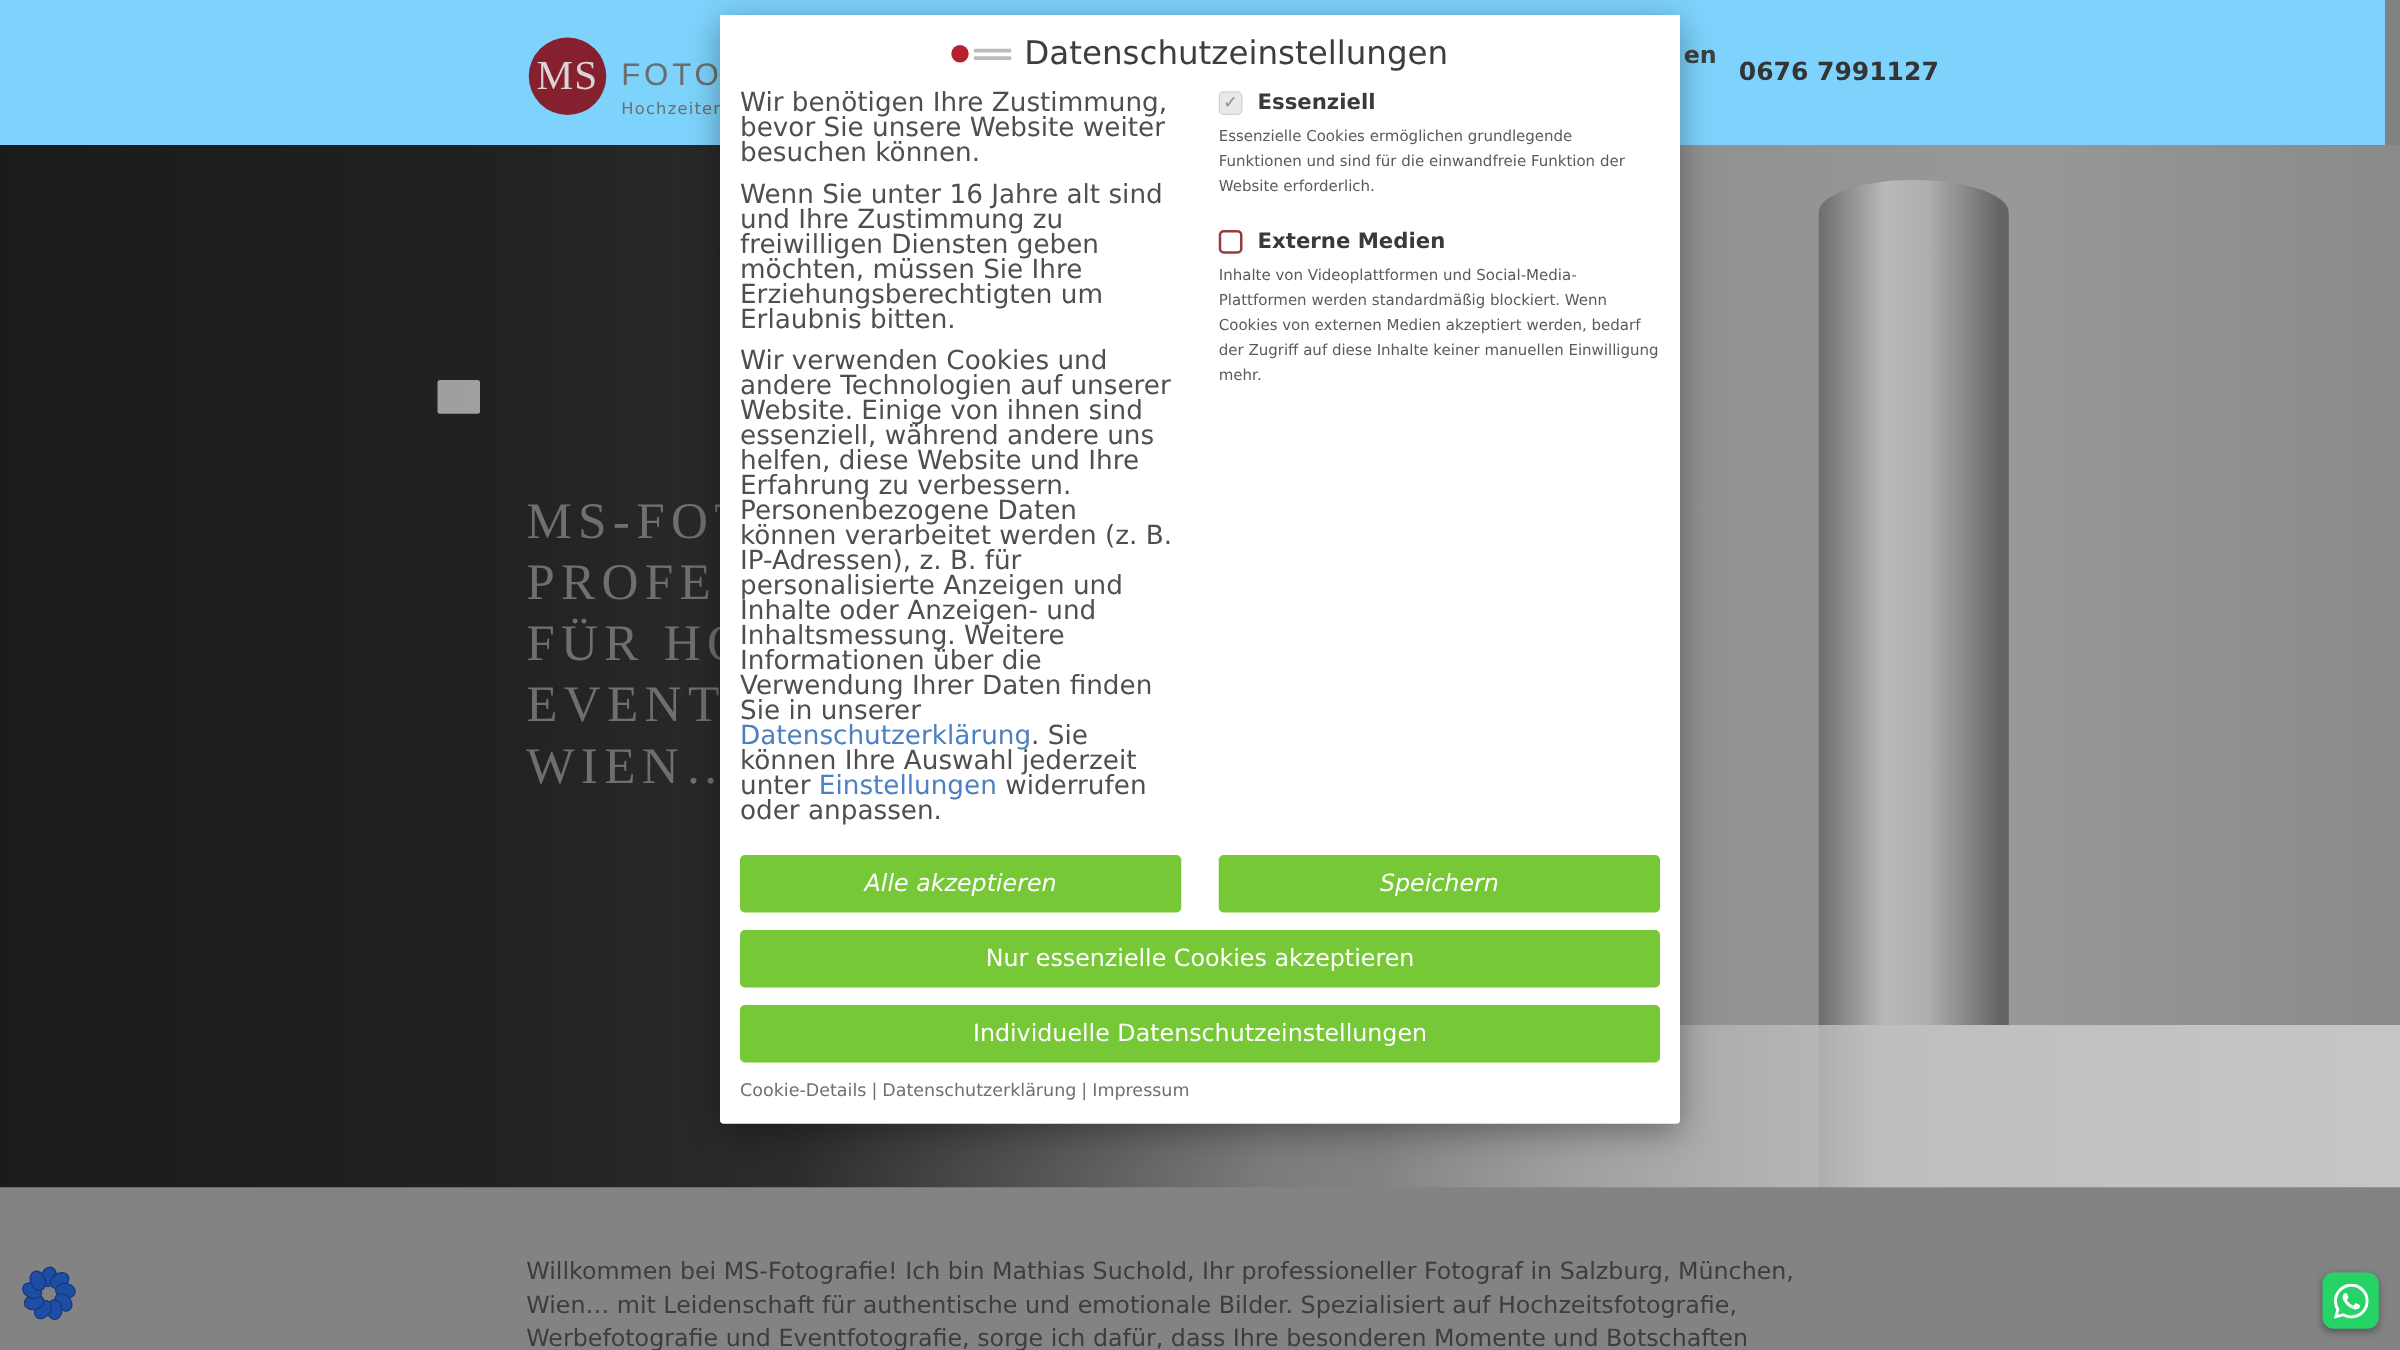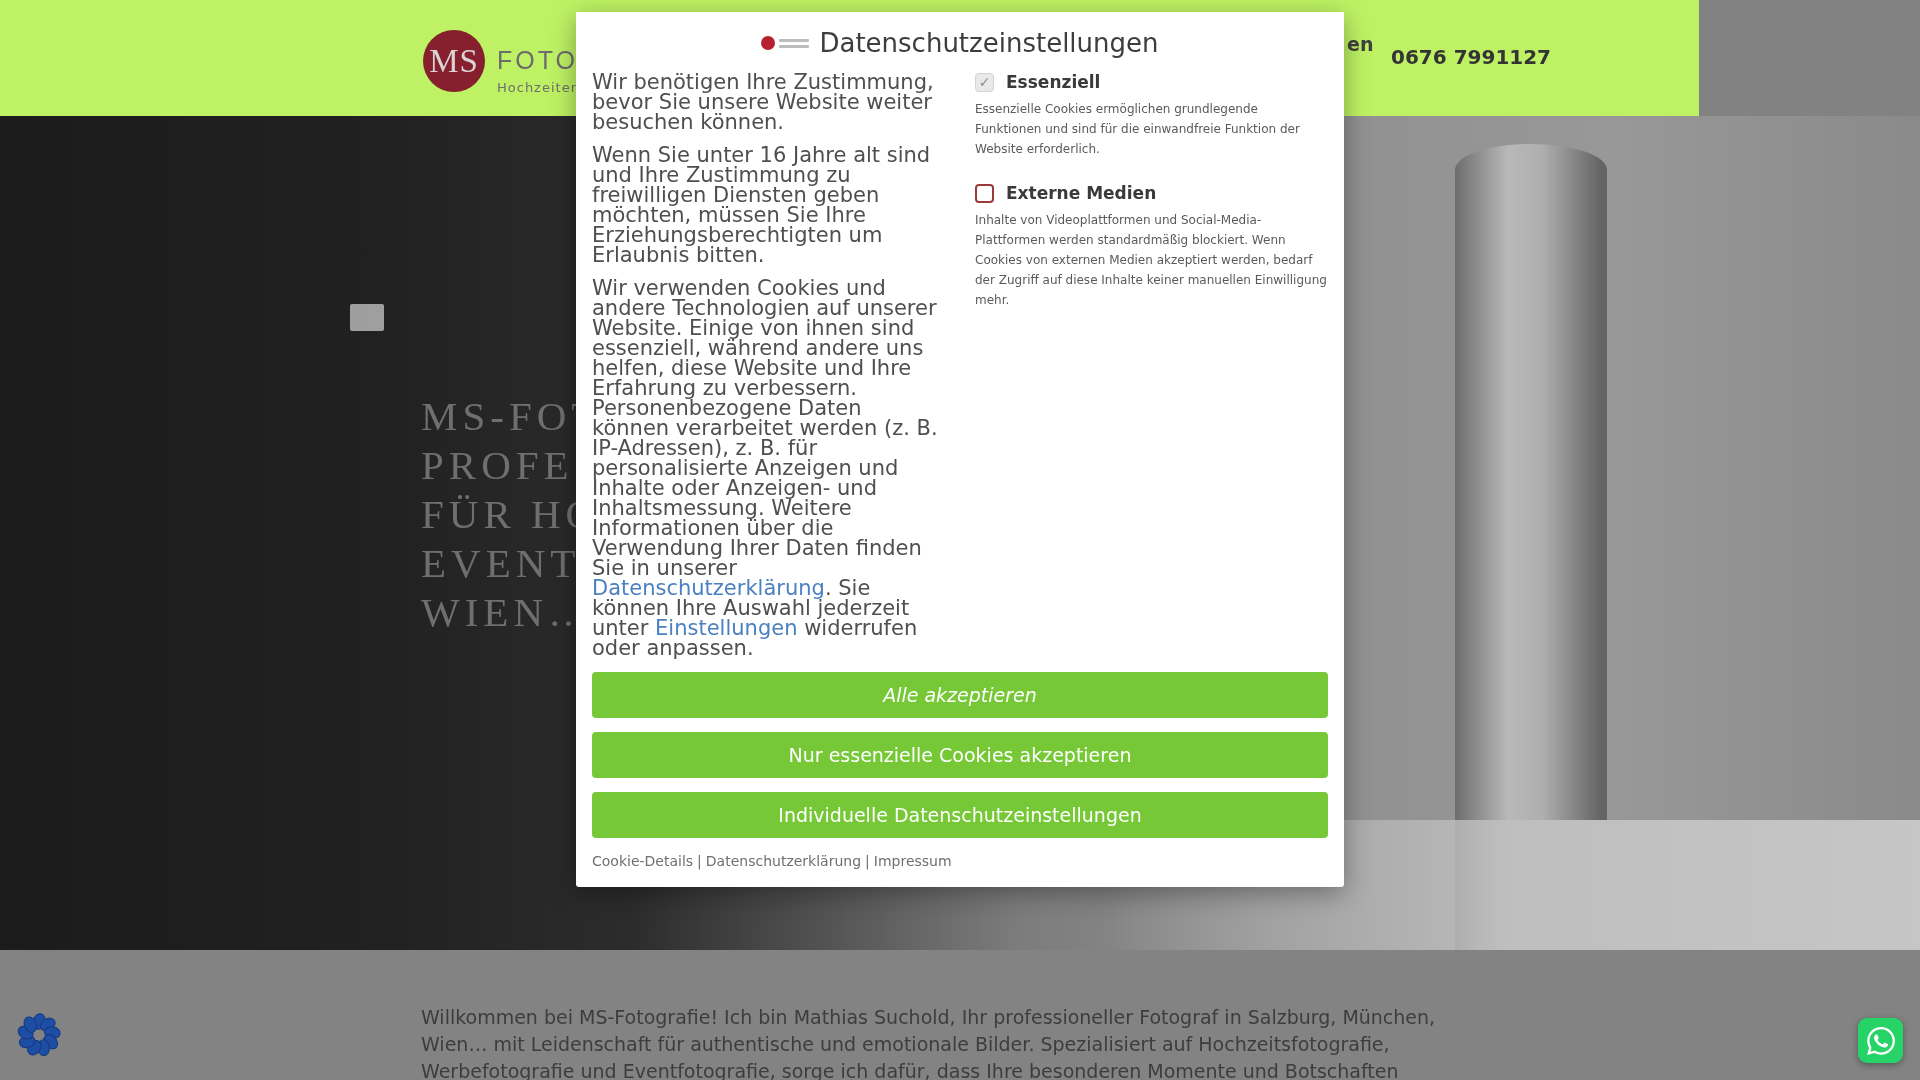--- a/index.html
+++ b/index.html
@@ -1,21 +1,21 @@
 <!DOCTYPE html>
 <html><head>
 <meta charset="utf-8">
 <style>
   html,body{margin:0;padding:0;}
   body{
     width:1920px;height:1080px;position:relative;overflow:hidden;
     background:#828282;font-family:"DejaVu Sans","Liberation Sans",sans-serif;
   }
   
-  .header{position:absolute;top:0;left:0;width:1699px;height:116px;background:#bef264;}
+  .header{position:absolute;top:0;left:0;width:1908px;height:116px;background:#7dd3fc;}
   .logo{position:absolute;left:423px;top:30px;display:flex;align-items:flex-start;cursor:pointer;}
   .logo-circle{
     width:62px;height:62px;border-radius:50%;background:#87202e;
     color:#d9d5d5;font-family:"Liberation Serif",serif;font-size:33px;
     display:flex;align-items:center;justify-content:center;letter-spacing:1px;flex:0 0 auto;
   }
   .logo-textwrap{margin-left:12px;padding-top:16px;}
   .logo-brand{font-size:25px;letter-spacing:3px;color:#6c6c6c;font-family:"Liberation Sans",sans-serif;}
   .logo-tagline{font-size:13px;color:#6e6e6e;letter-spacing:1px;margin-top:5px;}
   .nav-fragment{position:absolute;left:1347px;top:33px;font-size:19px;font-weight:bold;color:#3f3f3f;cursor:pointer;}
@@ -50,21 +50,21 @@
   }
   .dialog-header{display:flex;align-items:center;justify-content:center;gap:10px;margin:2px 0 14px;}
   .mini-logo{display:flex;align-items:center;gap:4px;}
   .mini-circle{width:14px;height:14px;border-radius:50%;background:#b7202e;}
   .mini-lines{display:flex;flex-direction:column;gap:3px;}
   .mini-line{width:30px;height:3px;background:#bcbcbc;border-radius:1px;}
   .dialog-title{font-size:26px;color:#3d3d3d;}
   .cols{display:flex;gap:30px;}
   .col{width:353px;}
   .dlg-p{font-size:21px;line-height:20px;color:#4f4f4f;margin:0 0 13px;}
-  .dlg-p:last-child{margin-bottom:0;}
+  .dlg-p:last-child{margin-bottom:12px;}
   a.inline{color:#4b80c2;text-decoration:none;cursor:pointer;}
   .group+.group{margin-top:24px;}
   .group-header{display:flex;align-items:center;gap:12px;margin-bottom:7px;}
   .cb{width:19px;height:19px;border-radius:4px;box-sizing:border-box;flex:0 0 auto;cursor:pointer;}
   .cb-essential{background:#e9e9e9;border:1px solid #d2d2d2;color:#8e8e8e;font-size:14px;line-height:17px;text-align:center;}
   .cb-external{background:#ffffff;border:2px solid #993b3b;}
   .group-label{font-size:17px;font-weight:bold;color:#3a3a3a;}
   .group-desc{font-size:12px;line-height:20px;color:#5a5a5a;}
   .buttons{margin-top:14px;display:flex;flex-direction:column;gap:14px;}
   .btn-row{display:flex;gap:30px;}
@@ -154,20 +154,21 @@
           <div class="group-label">Externe Medien</div>
         </div>
         <div class="group-desc">Inhalte von Videoplattformen und Social-Media-Plattformen werden standardmäßig blockiert. Wenn Cookies von externen Medien akzeptiert werden, bedarf der Zugriff auf diese Inhalte keiner manuellen Einwilligung mehr.</div>
       </div>
     </div>
   </div>
 
   <div class="buttons">
     <div class="btn-row">
       <button class="btn half">Alle akzeptieren</button>
+      <button class="btn half">Speichern</button>
     </div>
     <button class="btn full">Nur essenzielle Cookies akzeptieren</button>
     <button class="btn full">Individuelle Datenschutzeinstellungen</button>
   </div>
 
   <div class="dlg-footer">
     <a>Cookie-Details</a><span class="sep">|</span><a>Datenschutzerklärung</a><span class="sep">|</span><a>Impressum</a>
   </div>
 </div>
 

